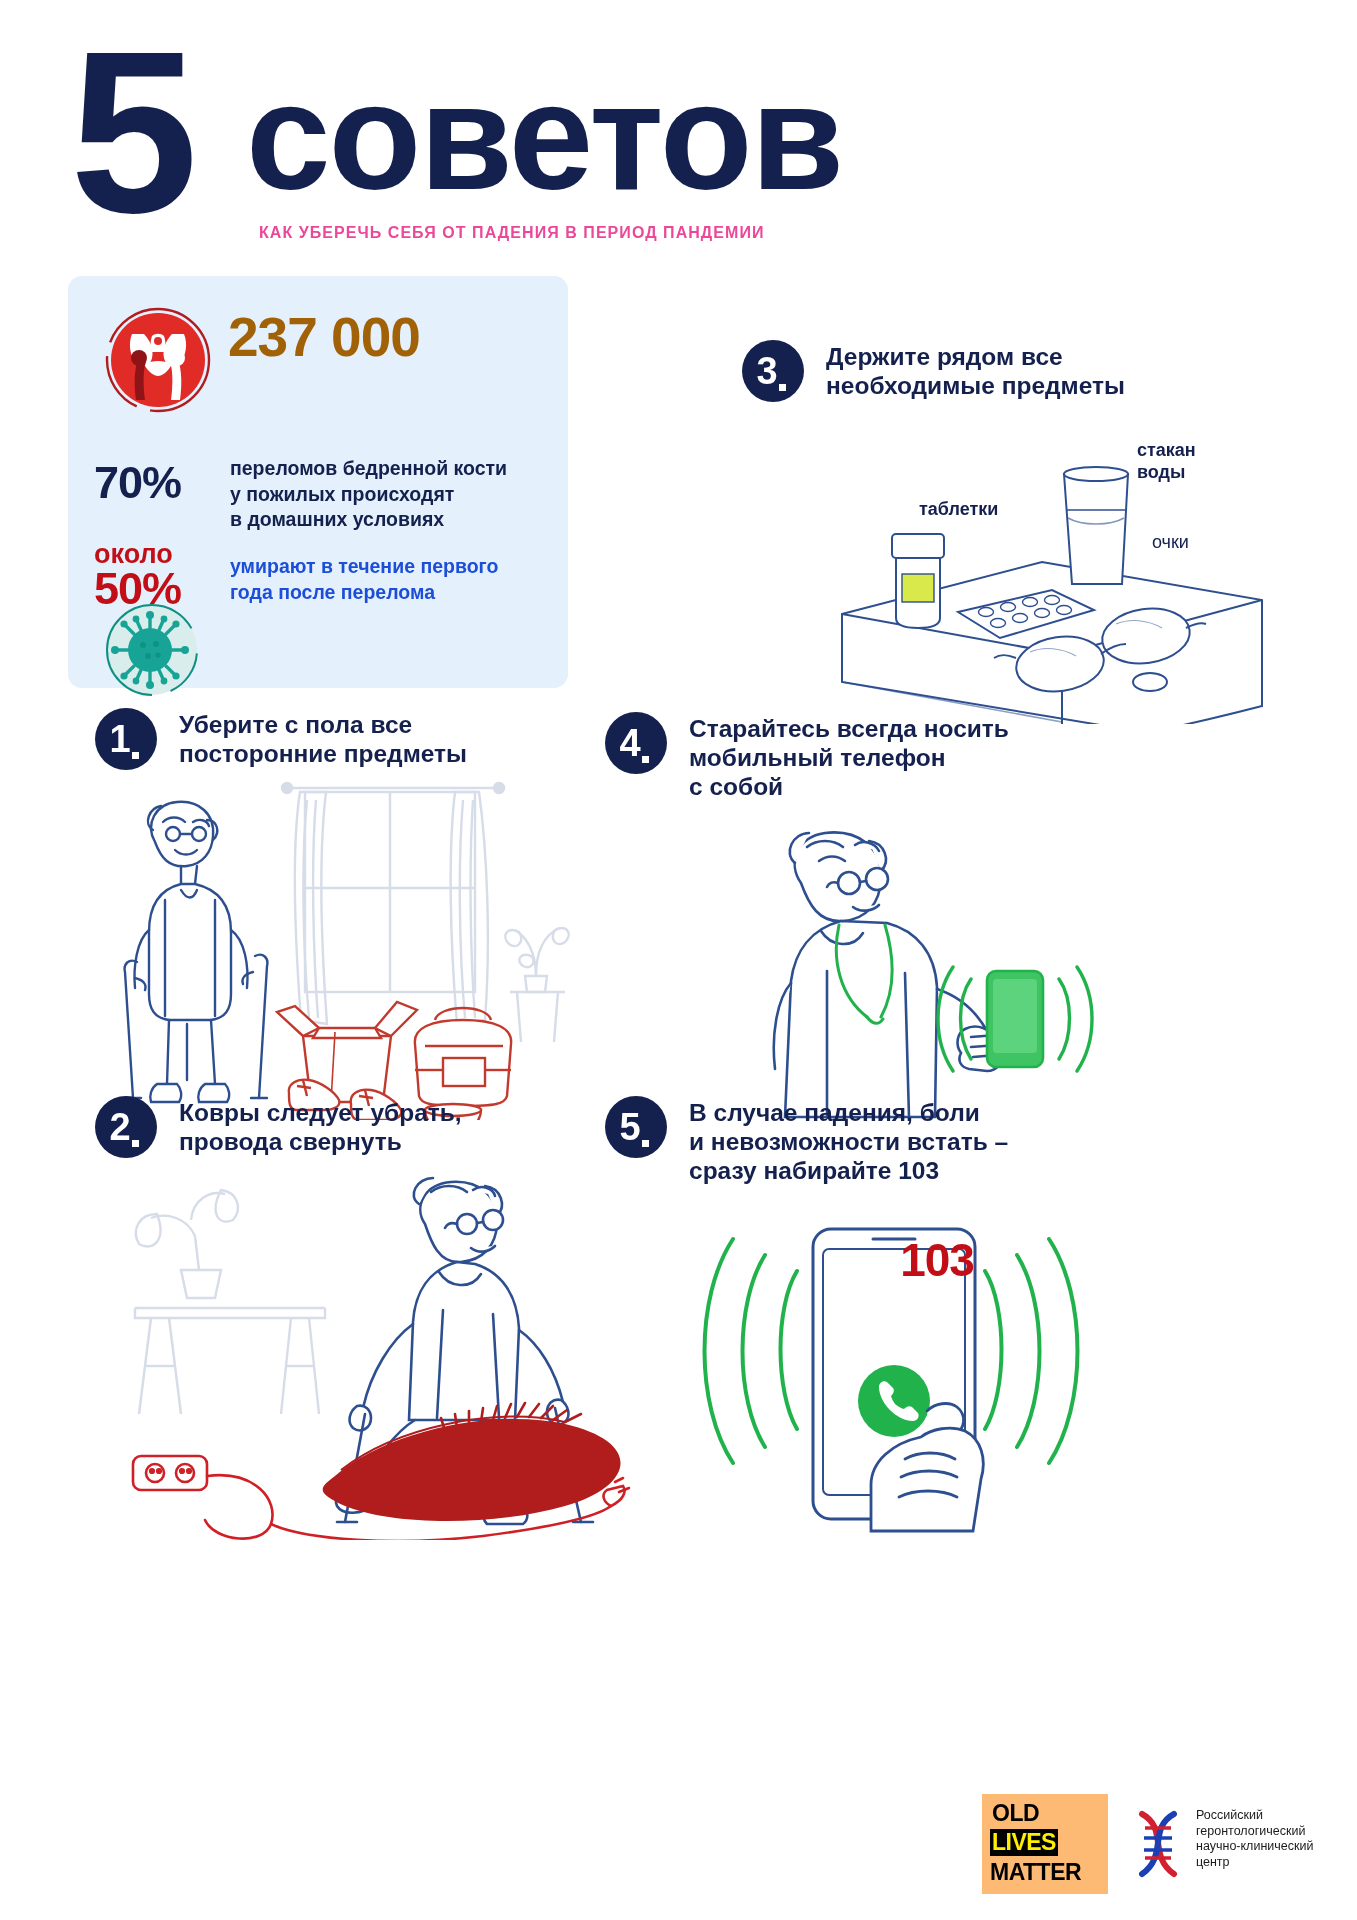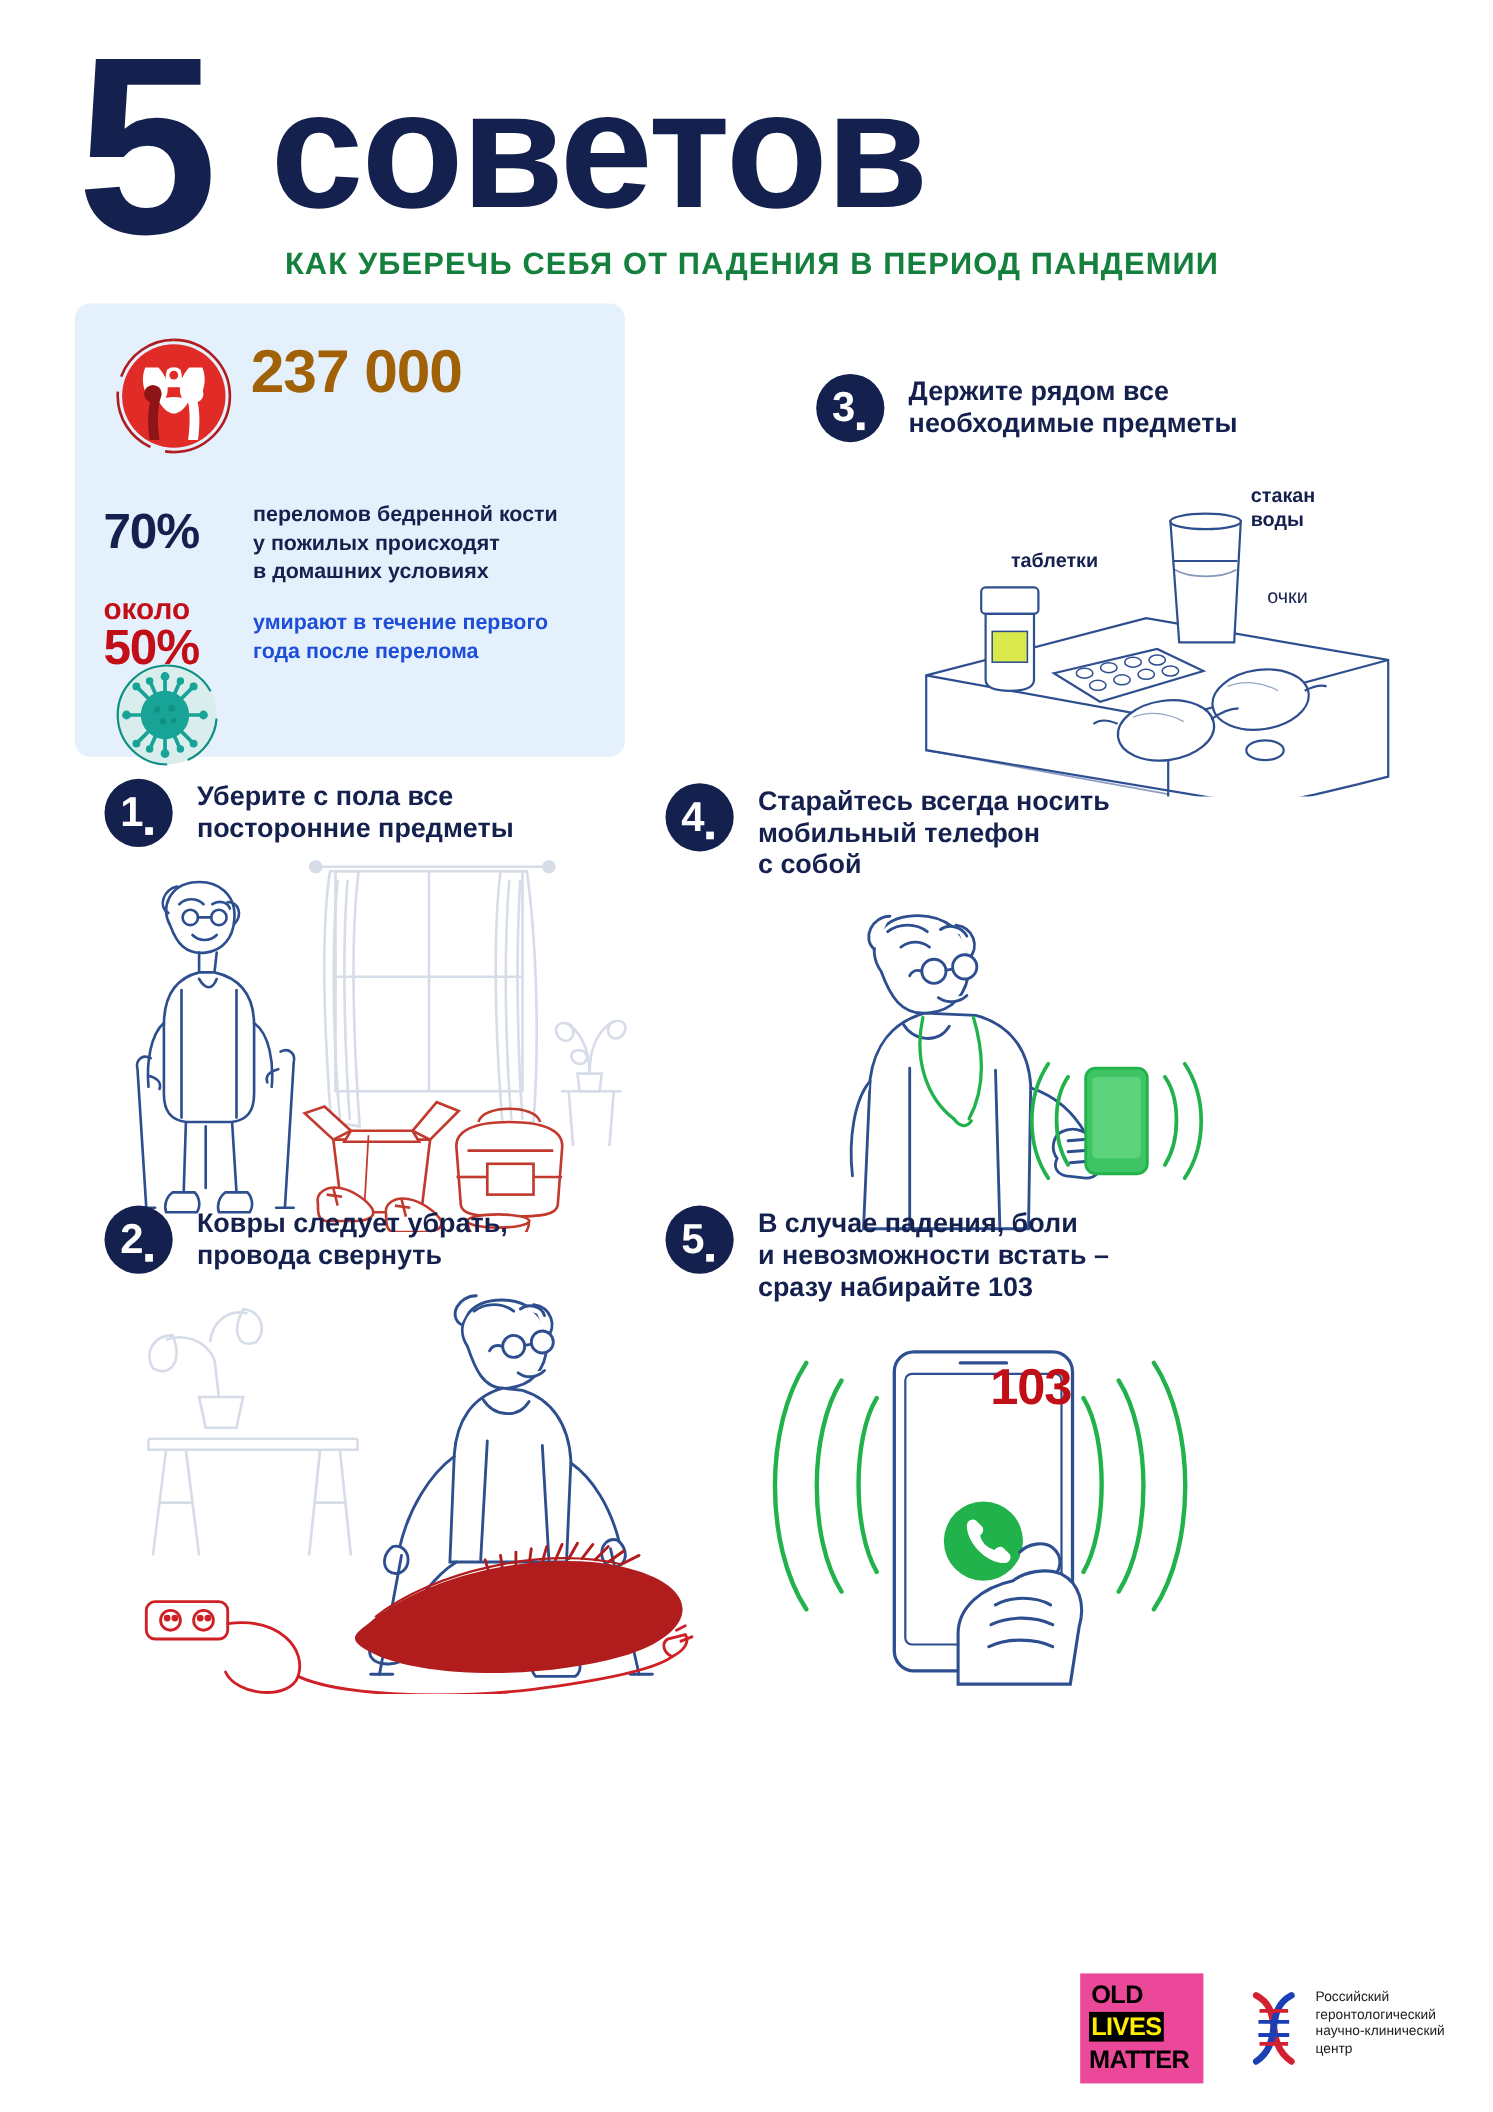--- a/index.html
+++ b/index.html
@@ -22,22 +22,22 @@
     font-family:"Liberation Sans","DejaVu Sans",sans-serif;
   }
   .bigword{
     position:absolute;left:246px;top:26px;
     font-size:152px;line-height:152px;font-weight:900;
     letter-spacing:-2px;color:#14204d;
     font-family:"Liberation Sans","DejaVu Sans",sans-serif;
   }
   .subtitle{
     position:absolute;left:259px;top:190px;
-    font-size:28px;font-weight:700;letter-spacing:1.05px;
-    color:#15803d;white-space:nowrap;
+    font-size:16px;font-weight:700;letter-spacing:1.05px;
+    color:#ec4899;white-space:nowrap;
   }
 
   
   .stats-panel{
     position:absolute;left:68px;top:276px;width:500px;height:412px;
     background:#e4f0fb;border-radius:14px;
   }
   .stat-hip{position:absolute;left:30px;top:24px;width:120px;height:120px;}
   .stat-num-big{
     position:absolute;left:160px;top:32px;
@@ -85,21 +85,21 @@
   .tip-badge .dot{width:7px;height:7px;background:#ffffff;margin-left:2px;align-self:flex-end;margin-bottom:11px;}
   .tip-title{
     margin-left:22px;font-size:24.5px;font-weight:800;line-height:29px;color:#14204d;
     padding-top:2px;
   }
   .tip-art{position:relative;}
 
   
   .footer{position:absolute;left:0;top:1790px;width:1357px;height:115px;}
   .olm{
-    position:absolute;left:982px;top:4px;width:112px;height:100px;background:#ec4899;
+    position:absolute;left:982px;top:4px;width:126px;height:100px;background:#fdba74;
   }
   .olm-line{
     position:absolute;left:10px;font-family:"Liberation Sans","DejaVu Sans",sans-serif;
     font-weight:900;font-size:23px;letter-spacing:-0.5px;color:#000000;
   }
   .olm-line.l1{top:6px;}
   .olm-line.l2{top:35px;background:#000;color:#ffee00;padding:0 2px;left:8px;}
   .olm-line.l3{top:65px;left:8px;}
   .rgnkc-dna{position:absolute;left:1128px;top:18px;width:60px;height:72px;}
   .rgnkc-txt{

